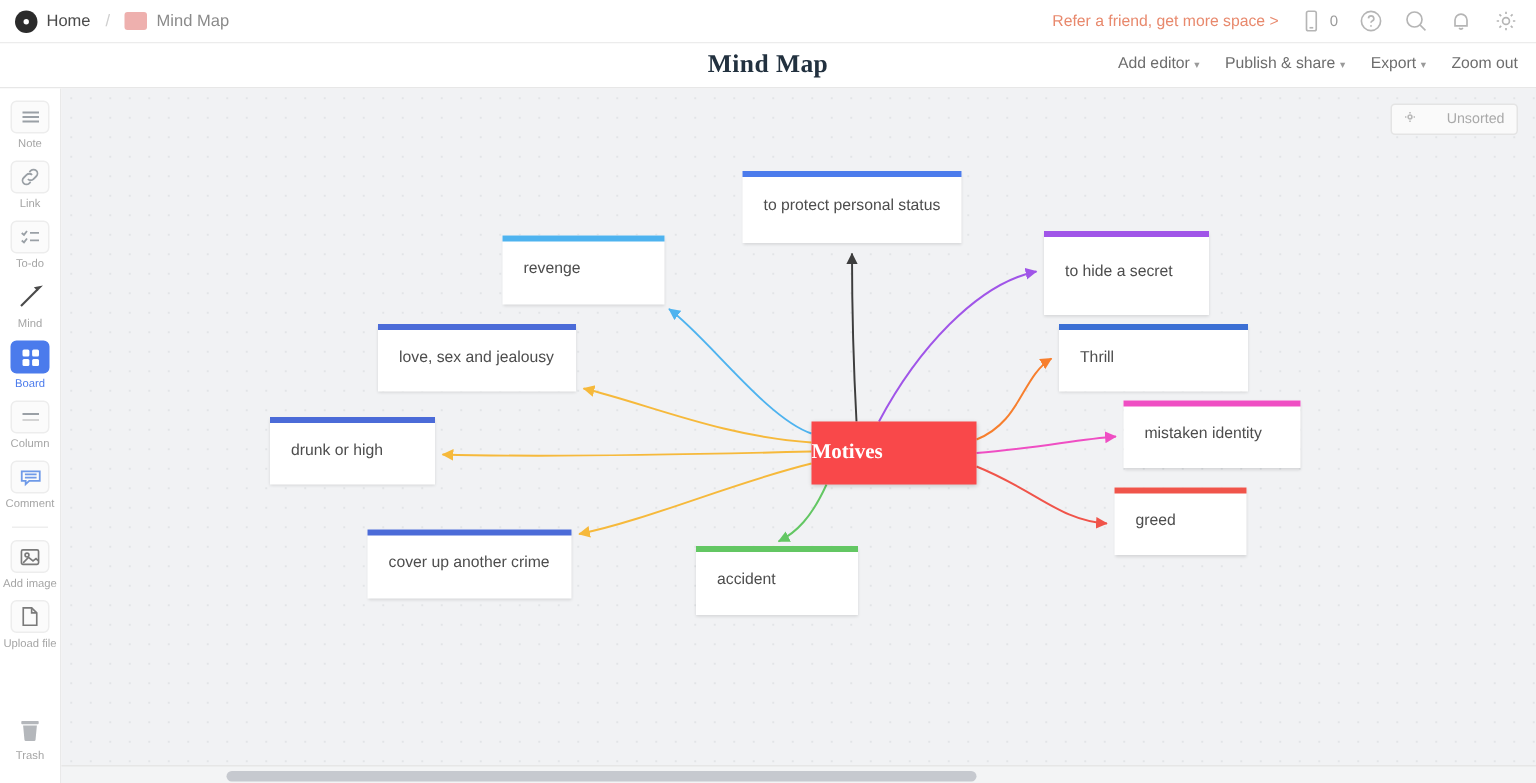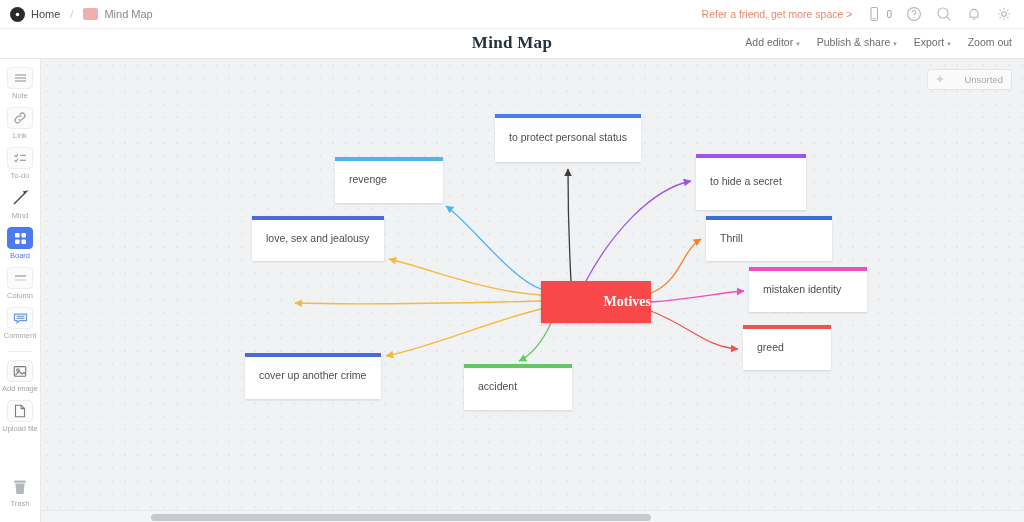--- a/index.html
+++ b/index.html
@@ -100,21 +100,21 @@
     box-shadow: 0 1px 2px rgba(0,0,0,.12);
     display: flex; align-items: center;
   }
   .node .bar { position: absolute; top: 0; left: 0; right: 0; height: 4px; }
   .node .txt {
     font-size: 10.5px; color: #4d4d4d; padding: 0 14px;
     width: 100%; line-height: 1.3;
   }
   .center-node {
     position: absolute; background: #f9484a;
-    display: flex; align-items: center; justify-content: flex-end;
+    display: flex; align-items: center; justify-content: flex-start;
     box-shadow: 0 1px 3px rgba(0,0,0,.18);
   }
   .center-node .txt {
     font-family: "Liberation Serif", serif; font-weight: bold;
     font-size: 14px; color: #ffffff;
   }
   svg.links { position: absolute; top: 0; left: 0; width: 983px; height: 463px; }
 
   
   .hscroll {
@@ -372,20 +372,24 @@
       <span class="txt">to protect personal status</span>
     </div>
     <div class="node" id="n1" style="left: 294px; top: 98px; width: 108px; height: 46px;">
       <span class="bar" style="background: rgb(78, 179, 239);"></span>
       <span class="txt">revenge</span>
     </div>
     <div class="node" id="n2" style="left: 211px; top: 157px; width: 132px; height: 45px;">
       <span class="bar" style="background: rgb(75, 107, 216);"></span>
       <span class="txt">love, sex and jealousy</span>
     </div>
+    <div class="node" id="n3" style="left: 139px; top: 219px; width: 110px; height: 45px;">
+      <span class="bar" style="background: rgb(75, 107, 216);"></span>
+      <span class="txt">drunk or high</span>
+    </div>
     <div class="node" id="n4" style="left: 204px; top: 294px; width: 136px; height: 46px;">
       <span class="bar" style="background: rgb(75, 107, 216);"></span>
       <span class="txt">cover up another crime</span>
     </div>
     <div class="node" id="n5" style="left: 423px; top: 305px; width: 108px; height: 46px;">
       <span class="bar" style="background: rgb(99, 199, 99);"></span>
       <span class="txt">accident</span>
     </div>
     <div class="node" id="n6" style="left: 655px; top: 95px; width: 110px; height: 56px;">
       <span class="bar" style="background: rgb(160, 85, 232);"></span>

